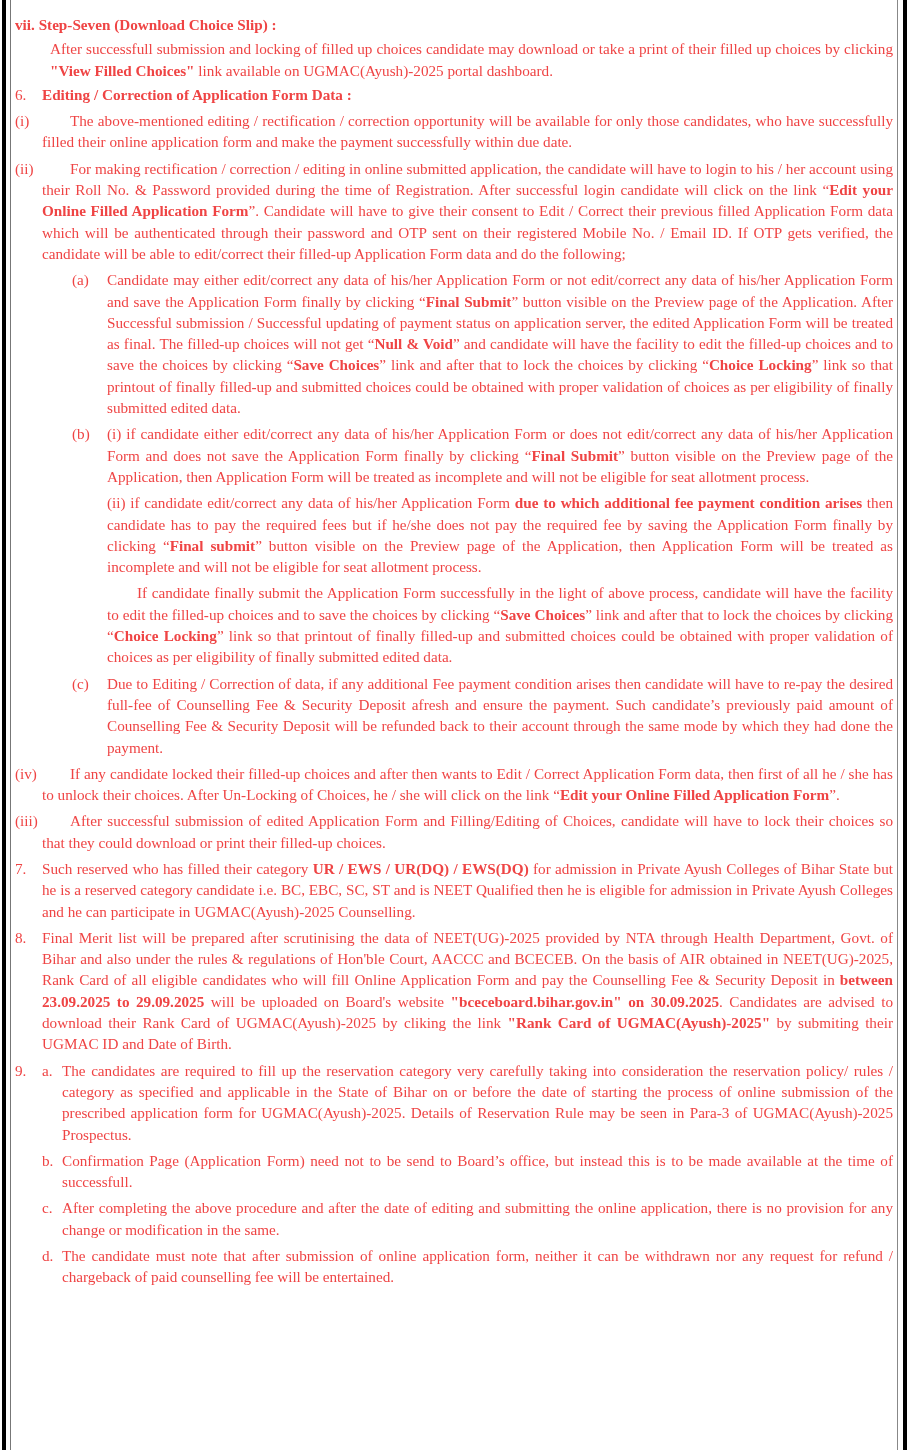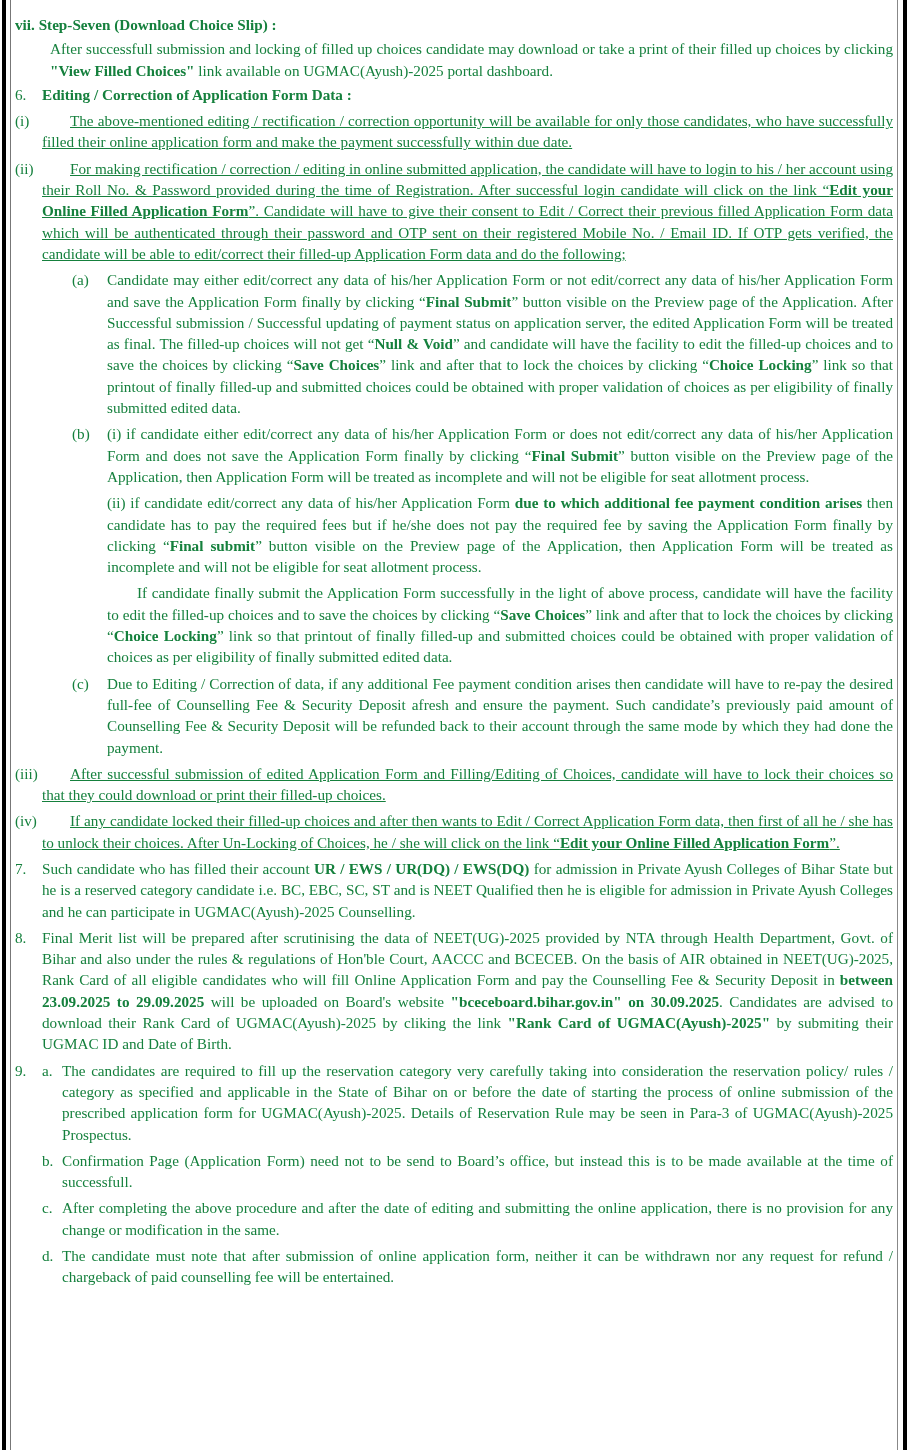--- a/index.html
+++ b/index.html
@@ -1,20 +1,20 @@
 <!DOCTYPE html>
 <html><head>
 <meta charset="utf-8">
 <style>
   html, body { margin: 0; padding: 0; background: #ffffff; }
   body { width: 923px; height: 1450px; position: relative; overflow: hidden; }
   .page {
     position: absolute; left: 0; top: 0; width: 923px; height: 1450px;
     font-family: "Liberation Serif", "DejaVu Serif", serif;
-    color: #15803d;
+    color: #ef4444;
     font-size: 15.2px;
     line-height: 21.3px;
   }
   .border-thick-l { position: absolute; left: 2px; top: 0; width: 4px; height: 1450px; background: #000; }
   .border-thin-l  { position: absolute; left: 10px; top: 0; width: 1px; height: 1450px; background: #777; }
   .border-thin-r  { position: absolute; left: 897px; top: 0; width: 1px; height: 1450px; background: #888; }
   .border-thick-r { position: absolute; left: 903px; top: 0; width: 4px; height: 1450px; background: #000; }
 
   .content { position: absolute; left: 15px; top: 14px; width: 878px; }
   .blk { position: relative; text-align: justify; }
@@ -23,21 +23,21 @@
   .u { }
 
   .step-title { font-weight: bold; margin-left: 0; }
   .step-body { margin-left: 35px; margin-top: 3px; }
 
   .h6 { margin-top: 3px; }
   .h6 .lbl { left: 0; }
   .h6 .txt { margin-left: 27px; font-weight: bold; }
 
   .rom { margin-top: 5px; }
-  .rom .body { margin-left: 27px; text-indent: 28px; text-decoration: underline; }
+  .rom .body { margin-left: 27px; text-indent: 28px; }
 
   .sub { margin-top: 5px; margin-left: 57px; }
   .sub .body { margin-left: 35px; }
   .sub .para { margin-top: 5px; }
   .sub .indent { text-indent: 30px; }
 
   .num { margin-top: 5px; }
   .num .body { margin-left: 27px; }
 
   .nine-sub { margin-top: 5px; margin-left: 27px; }
@@ -87,32 +87,32 @@
         <div class="para indent"><span>If candidate finally submit the Application Form successfully in the light of above process, candidate will have the facility to edit the filled-up choices and to save the choices by clicking “</span><b>Save Choices</b><span>” link and after that to lock the choices by clicking “</span><b>Choice Locking</b><span>” link so that printout of finally filled-up and submitted choices could be obtained with proper validation of choices as per eligibility of finally submitted edited data.</span></div>
       </div>
     </div>
 
     <div class="blk sub">
       <span class="lbl">(c)</span>
       <div class="body">Due to Editing / Correction of data, if any additional Fee payment condition arises then candidate will have to re-pay the desired full-fee of Counselling Fee &amp; Security Deposit afresh and ensure the payment. Such candidate’s previously paid amount of Counselling Fee &amp; Security Deposit will be refunded back to their account through the same mode by which they had done the payment.</div>
     </div>
 
     <div class="blk rom">
+      <span class="lbl">(iv)</span>
+      <div class="body"><span>If any candidate locked their filled-up choices and after then wants to Edit / Correct Application Form data, then first of all he / she has to unlock their choices. After Un-Locking of Choices, he / she will click on the link “</span><b>Edit your Online Filled Application Form</b><span>”.</span></div>
+    </div>
+
+    <div class="blk rom">
       <span class="lbl">(iii)</span>
       <div class="body">After successful submission of edited Application Form and Filling/Editing of Choices, candidate will have to lock their choices so that they could download or print their filled-up choices.</div>
     </div>
 
-    <div class="blk rom">
-      <span class="lbl">(iv)</span>
-      <div class="body"><span>If any candidate locked their filled-up choices and after then wants to Edit / Correct Application Form data, then first of all he / she has to unlock their choices. After Un-Locking of Choices, he / she will click on the link “</span><b>Edit your Online Filled Application Form</b><span>”.</span></div>
-    </div>
-
     <div class="blk num">
       <span class="lbl">7.</span>
-      <div class="body"><span>Such candidate who has filled their account </span><b>UR / EWS / UR(DQ) / EWS(DQ)</b><span> for admission in Private Ayush Colleges of Bihar State but he is a reserved category candidate i.e. BC, EBC, SC, ST and is NEET Qualified then he is eligible for admission in Private Ayush Colleges and he can participate in UGMAC(Ayush)-2025 Counselling.</span></div>
+      <div class="body"><span>Such reserved who has filled their category </span><b>UR / EWS / UR(DQ) / EWS(DQ)</b><span> for admission in Private Ayush Colleges of Bihar State but he is a reserved category candidate i.e. BC, EBC, SC, ST and is NEET Qualified then he is eligible for admission in Private Ayush Colleges and he can participate in UGMAC(Ayush)-2025 Counselling.</span></div>
     </div>
 
     <div class="blk num">
       <span class="lbl">8.</span>
       <div class="body"><span>Final Merit list will be prepared after scrutinising the data of NEET(UG)-2025 provided by NTA through Health Department, Govt. of Bihar and also under the rules &amp; regulations of Hon'ble Court, AACCC and BCECEB. On the basis of AIR obtained in NEET(UG)-2025, Rank Card of all eligible candidates who will fill Online Application Form and pay the Counselling Fee &amp; Security Deposit in </span><b>between 23.09.2025 to 29.09.2025</b><span> will be uploaded on Board's website </span><b>"bceceboard.bihar.gov.in" on 30.09.2025</b><span>. Candidates are advised to download their Rank Card of UGMAC(Ayush)-2025 by cliking the link </span><b>"Rank Card of UGMAC(Ayush)-2025"</b><span> by submiting their UGMAC ID and Date of Birth.</span></div>
     </div>
 
     <div class="blk nine-sub">
       <span class="nine-num">9.</span>
       <span class="lbl">a.</span>

